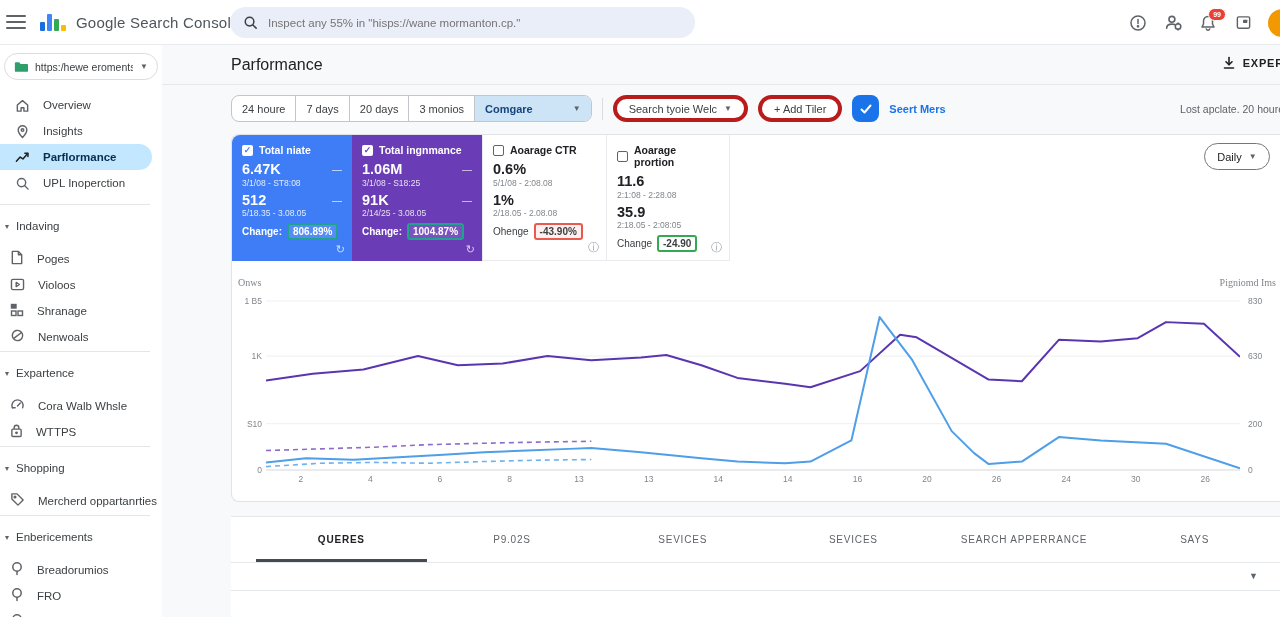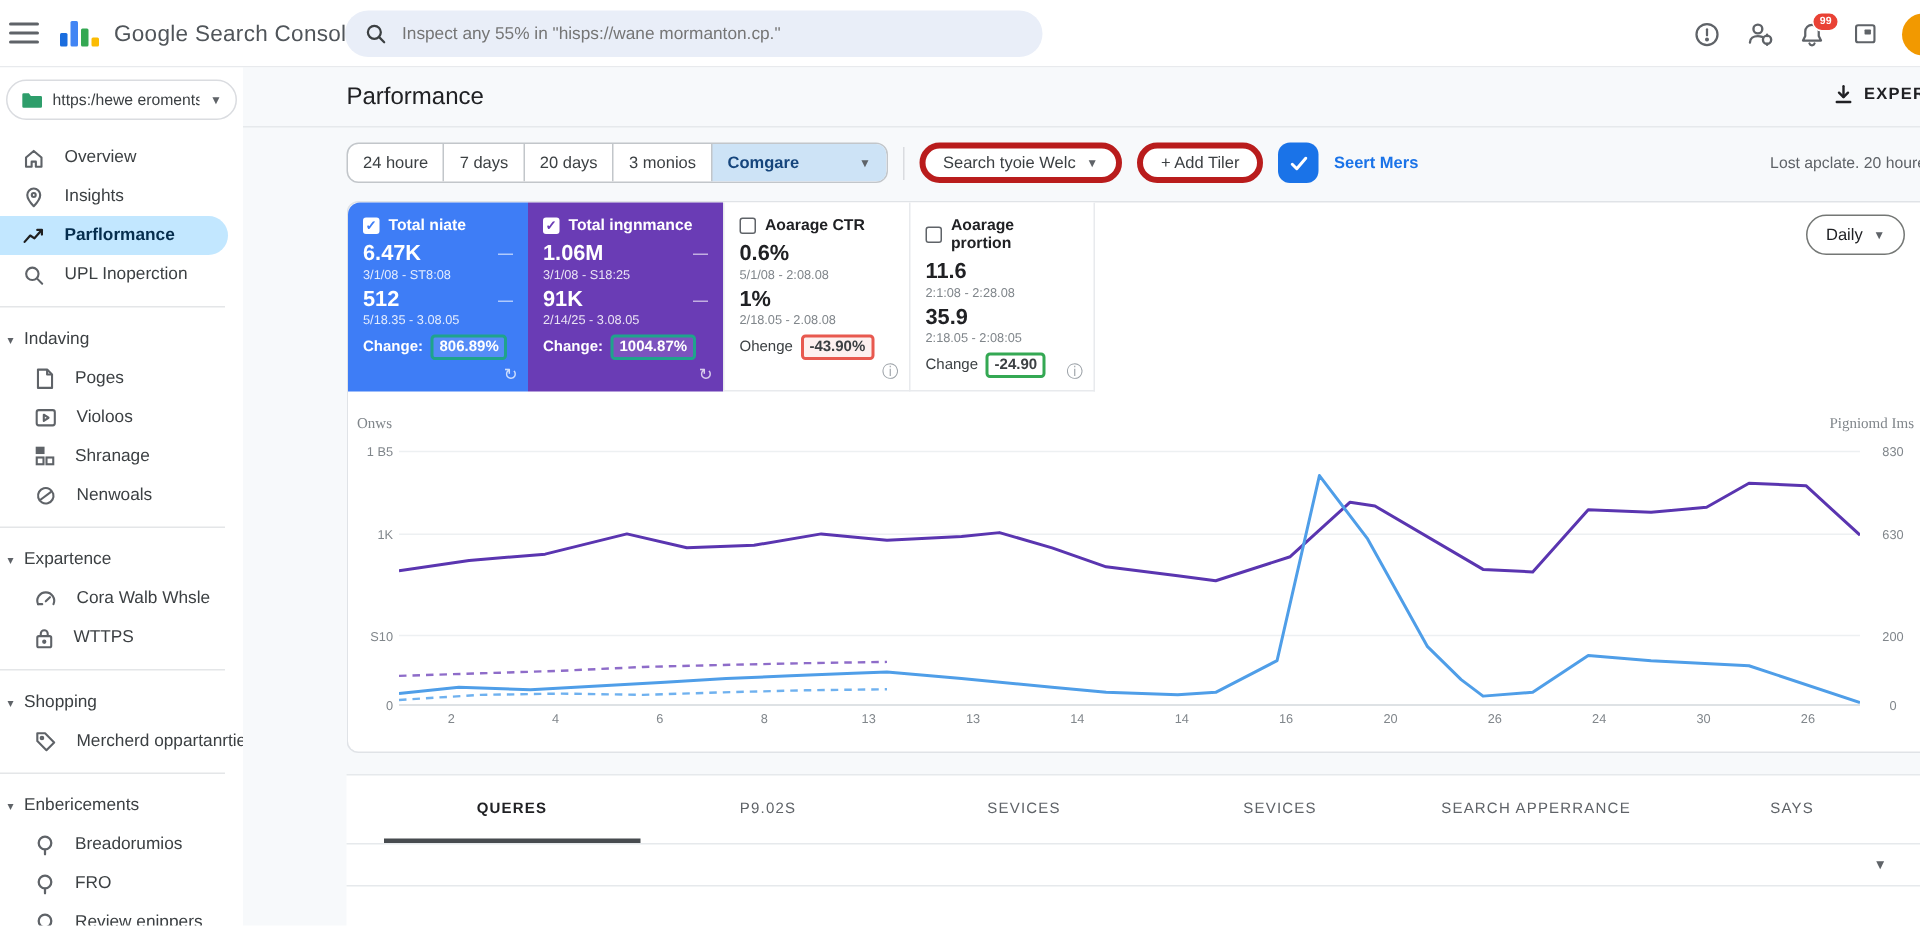--- a/index.html
+++ b/index.html
@@ -26,21 +26,21 @@
 
   
   .sidebar { position:absolute; left:0; top:45px; bottom:0; width:162px; background:#fff; padding-top:6px; overflow:hidden; }
   .property { margin:2px 4px 12px 4px; height:27px; border:1px solid #dadce0; border-radius:14px;
     display:flex; align-items:center; padding:0 9px; gap:7px; cursor:pointer; background:#fff; }
   .property .ptxt { flex:1; font-size:10.5px; color:#3c4043; white-space:nowrap; overflow:hidden; }
   .caret { font-size:8px; color:#5f6368; }
   .nav-item { height:26px; display:flex; align-items:center; gap:13px; padding-left:15px;
     font-size:11.5px; color:#3c4043; cursor:pointer; white-space:nowrap; }
   .nav-item.active { background:#c2e7ff; width:152px; border-radius:0 14px 14px 0; color:#062e4e; font-weight:bold; }
-  .sub { padding-left:23px; }
+  .sub { padding-left:10px;align-items:flex-end; }
   .sec-head { height:26px; display:flex; align-items:center; gap:7px; padding-left:5px;
     font-size:11.5px; color:#3c4043; cursor:pointer; }
   .sdivider { height:1px; background:#e4e6e8; width:150px; margin:8px 0; }
   .ic { flex:none; }
 
   
   .content { position:absolute; left:162px; top:45px; right:0; bottom:0; background:#f7f9fb; }
   .page-head { height:40px; position:relative; border-bottom:1px solid #e6e9ec; }
   .page-title { position:absolute; left:69px; top:11px; font-size:16px; color:#202124; }
   .export-btn { position:absolute; right:-4px; top:11px; display:flex; align-items:center; gap:7px;
@@ -96,21 +96,21 @@
     border-radius:14px; background:#fff; display:flex; align-items:center; justify-content:center;
     gap:7px; font-size:11px; color:#202124; cursor:pointer; }
 
   .chart-wrap { position:absolute; left:0; right:0; top:140px; height:218px; }
   .ax-title { position:absolute; top:2px; font-size:10px; color:#80868b;font-family:Liberation Serif, serif; }
   .ax-title.l { left:6px; } .ax-title.r { right:4px; }
   .plot { position:absolute; left:34px; right:40px; top:14px; height:182px; }
   .plot svg { width:100%; height:100%; display:block; }
   .ytick { position:absolute; font-size:8.5px; color:#80868b; width:28px; }
   .ytick.l { left:2px; text-align:right; }
-  .ytick.r { right:4px; text-align:center; }
+  .ytick.r { right:4px; text-align:left; }
   .xlabels { position:absolute; left:34px; right:40px; top:199px; display:flex; }
   .xlabels span { flex:1; text-align:center; font-size:8.5px; color:#80868b; }
 
   
   .tabs-card { margin:14px 0 0 69px; background:#fff; border-top:1px solid #e6e9ec; height:102px; }
   .tabs-row { display:flex; padding-left:25px; height:46px; border-bottom:1px solid #e6e9ec; }
   .tab { flex:1; max-width:172px; display:flex; align-items:center; justify-content:center;
     font-size:10px; letter-spacing:.8px; color:#5f6368; cursor:pointer; position:relative; white-space:nowrap; }
   .tab.active { color:#202124; font-weight:bold; }
   .tab.active::after { content:""; position:absolute; left:0; right:0; bottom:0; height:3px; background:#474b4f; }

